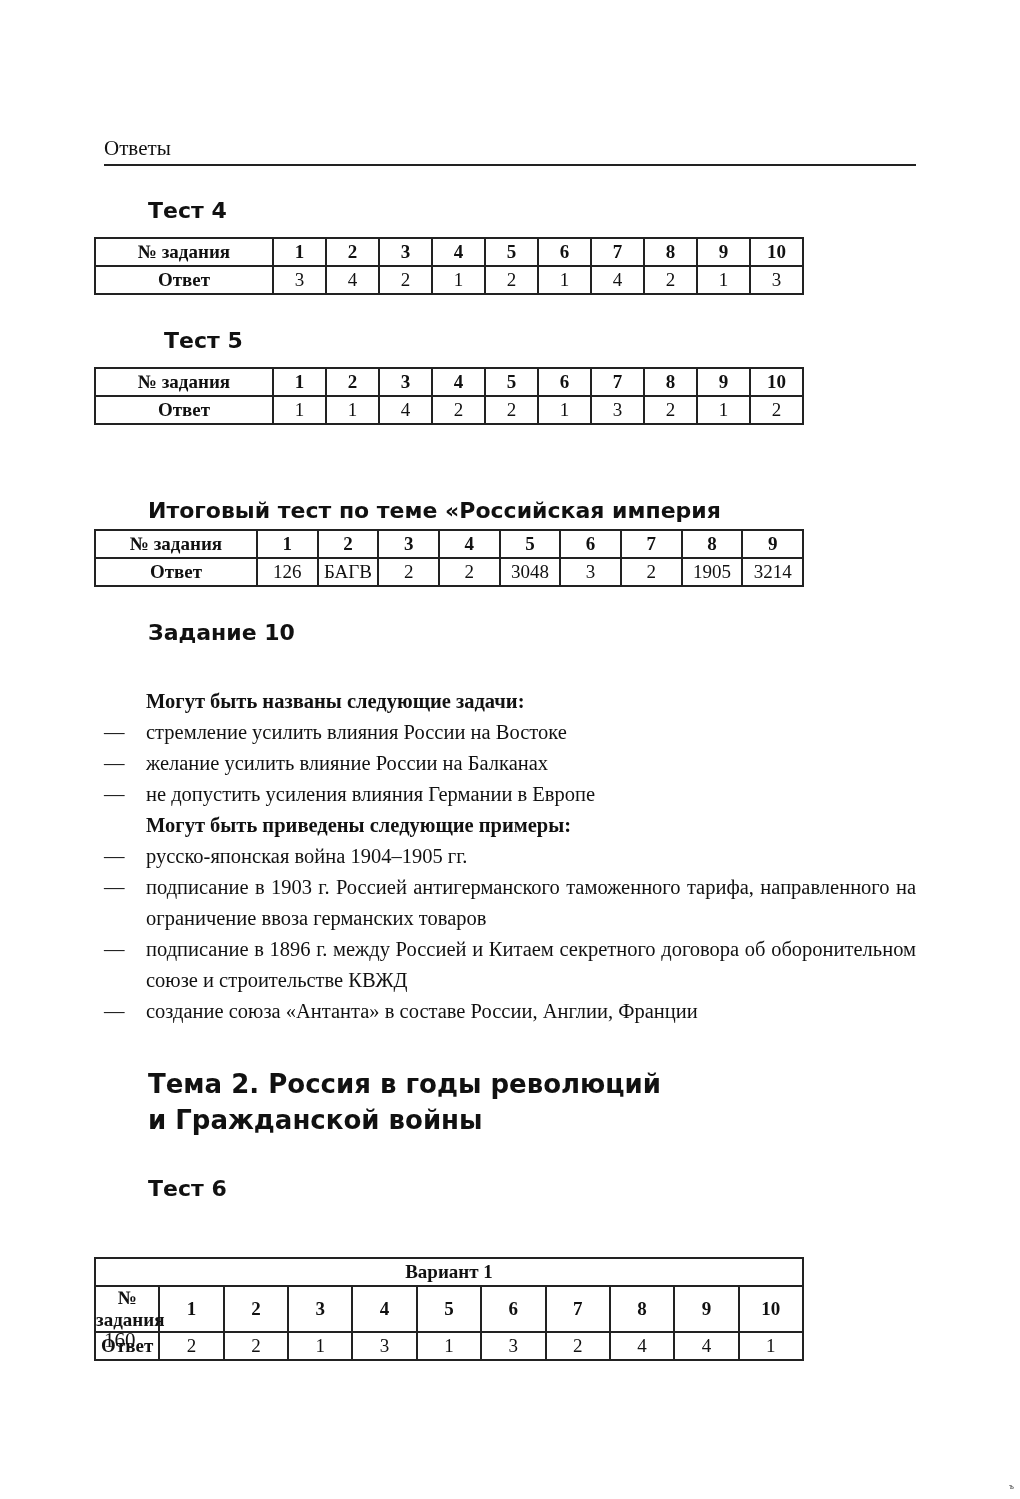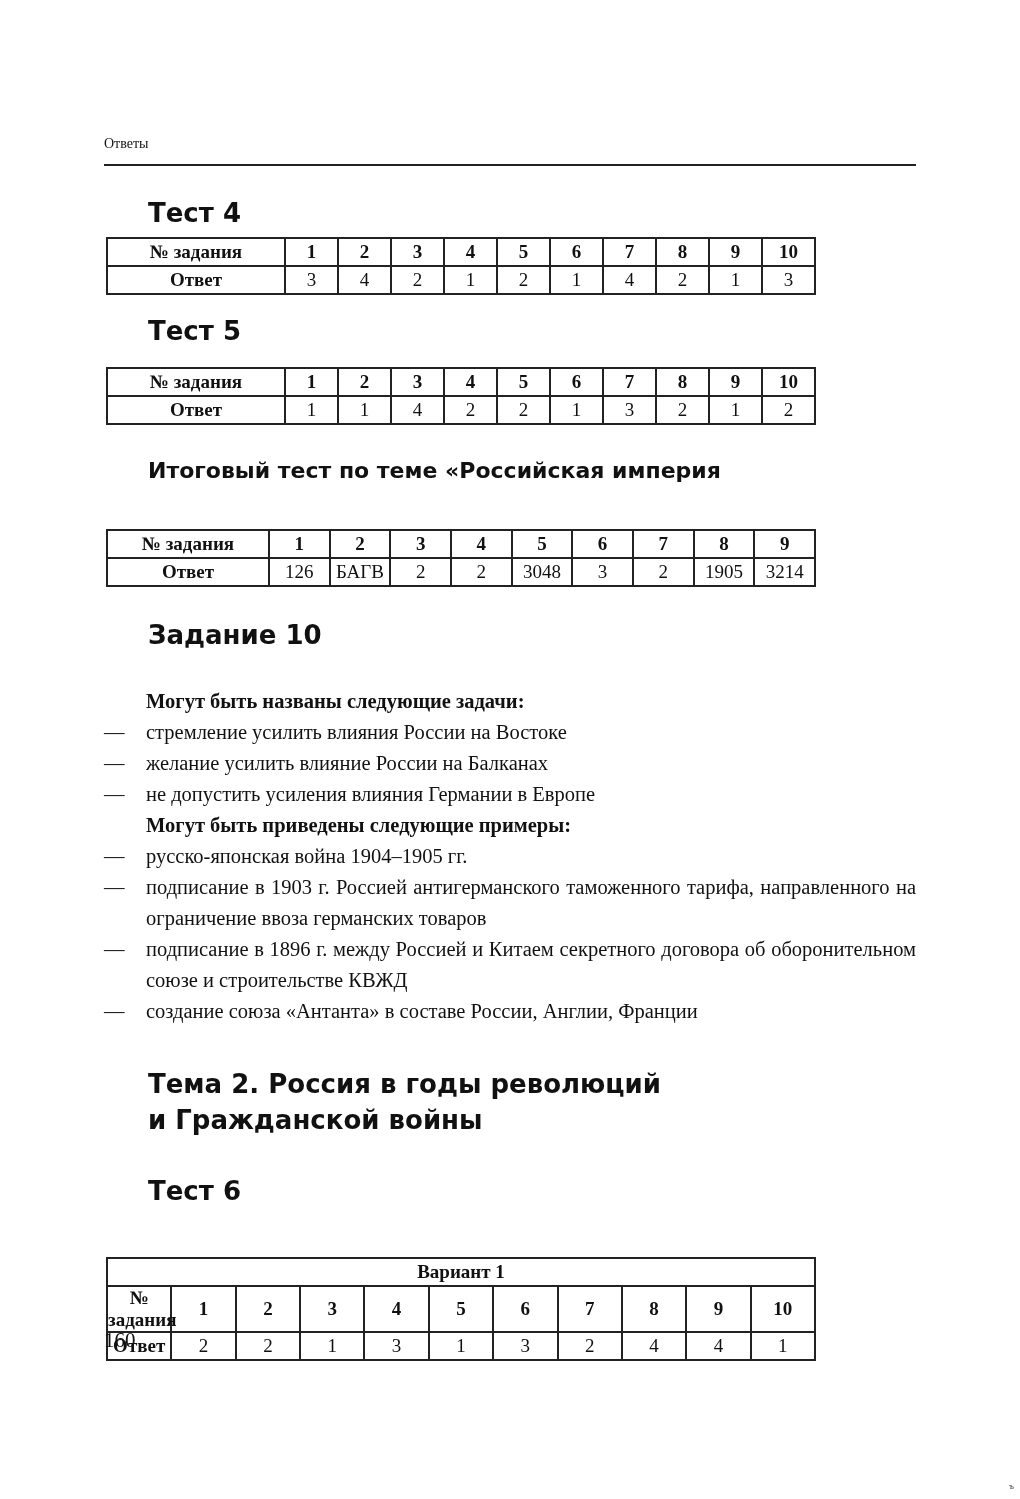--- a/index.html
+++ b/index.html
@@ -1,24 +1,24 @@
 <!DOCTYPE html>
 <html><head>
 <meta charset="utf-8">
 <style>
   html, body { margin: 0; padding: 0; background: #ffffff; }
   body { width: 1020px; height: 1499px; position: relative; overflow: hidden; color: #111; }
   .serif { font-family: "Liberation Serif", "DejaVu Serif", serif; }
   .sans { font-family: "DejaVu Sans", "Liberation Sans", sans-serif; }
-  .running-head { position: absolute; left: 104px; top: 136px; font-size: 14px; }
+  .running-head { position: absolute; left: 104px; top: 136px; font-size: 21px; }
   .head-rule { position: absolute; left: 104px; top: 164px; width: 812px; height: 2px; background: #222; }
-  .h-test { position: absolute; left: 148px; font-size: 26px; font-weight: bold; }
-  .h-big { position: absolute; left: 148px; font-size: 22px; font-weight: bold; line-height: 30px; }
+  .h-test { position: absolute; left: 148px; font-size: 22px; font-weight: bold; }
+  .h-big { position: absolute; left: 148px; font-size: 22px; font-weight: bold; line-height: 30px; margin-top: 40px; }
   .h-topic { position: absolute; left: 148px; font-size: 26px; font-weight: bold; line-height: 36px; }
-  table.ans { position: absolute; left: 106px; width: 710px; border-collapse: collapse; table-layout: fixed; }
+  table.ans { position: absolute; left: 94px; width: 710px; border-collapse: collapse; table-layout: fixed; }
   table.ans td { border: 2px solid #222; text-align: center; font-size: 19px; height: 26px; padding: 0; }
   table.ans td.rowlabel { font-weight: bold; width: 176px; }
   table.ans tr.head td { font-weight: bold; }
   table.ans td.variant { font-weight: bold; }
   .para { position: absolute; left: 104px; width: 812px; font-size: 20.5px; line-height: 31px; }
   .lead { padding-left: 42px; font-weight: bold; }
   .dash { display: flex; }
   .dash .mark { width: 42px; flex: none; }
   .dash .txt { flex: 1; text-align: justify; }
   .page-num { position: absolute; left: 104px; top: 1328px; font-size: 21px; text-align: right; }
@@ -55,21 +55,21 @@
         <td>2</td>
         <td>1</td>
         <td>4</td>
         <td>2</td>
         <td>1</td>
         <td>3</td>
       </tr>
 </tbody>
   </table>
 
-<div class="h-test sans" style="top:316px;">Тест 5</div>
+<div class="h-test sans" style="top:328px;margin-left:16px;">Тест 5</div>
 <table class="ans serif" style="top:367px;">
   <tbody>
       <tr class="head">
     <td class="rowlabel">№ задания</td>
   <td>1</td>
         <td>2</td>
         <td>3</td>
         <td>4</td>
         <td>5</td>
         <td>6</td>

